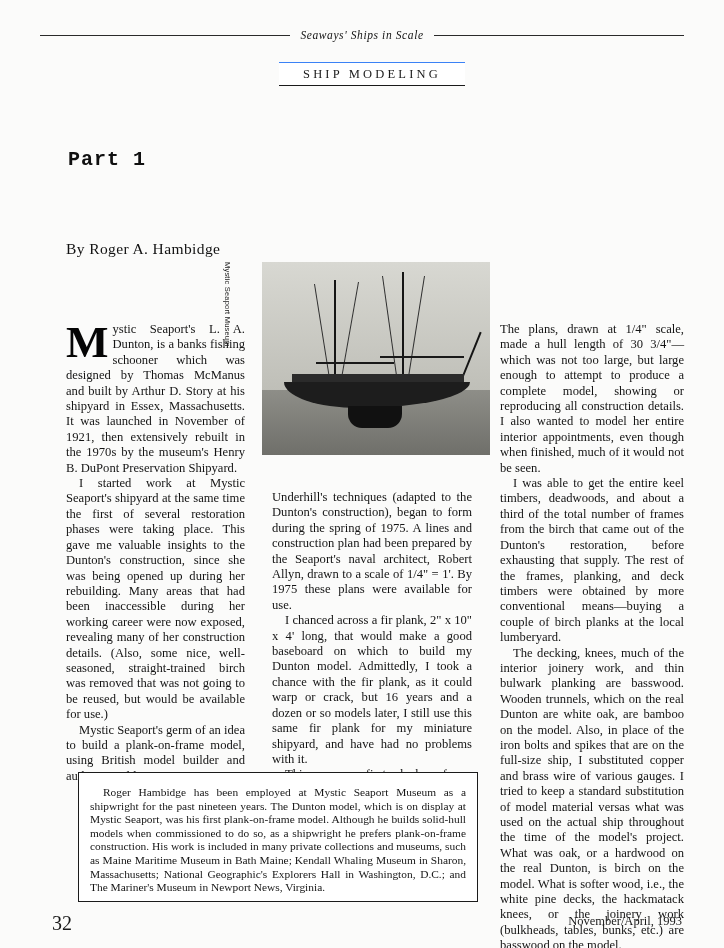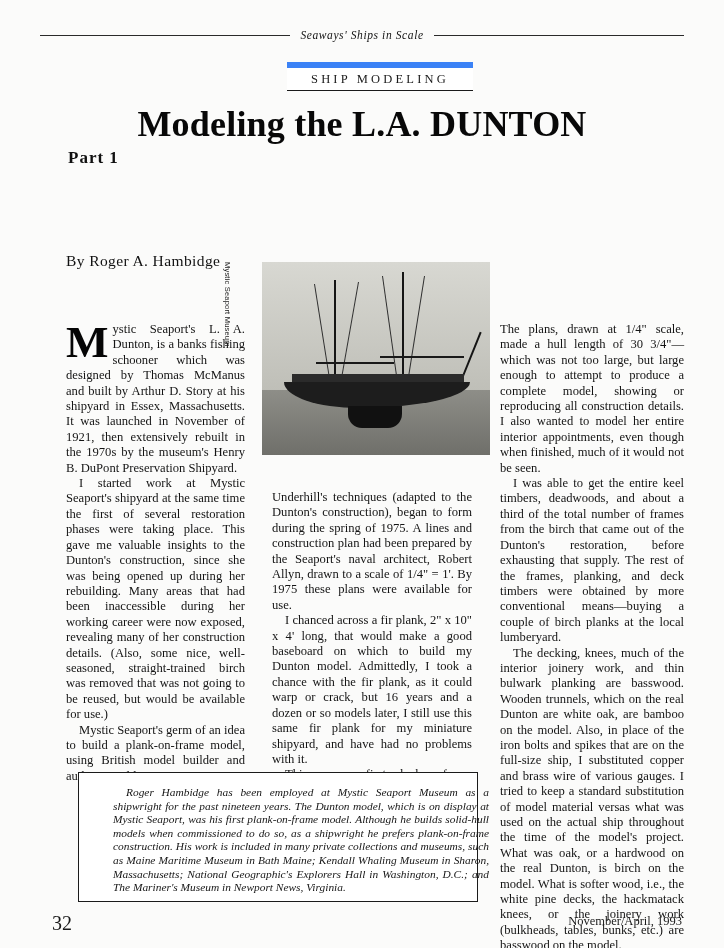--- a/index.html
+++ b/index.html
@@ -45,25 +45,25 @@
     font-size: 11.5px;
     letter-spacing: 0.6px;
     padding: 0 10px;
     white-space: nowrap;
     color: #111;
   }
 
   
   .section-band {
     position: absolute;
-    left: 287px;
+    left: 279px;
     top: 62px;
     width: 186px;
     height: 22px;
-    border-top: 6px solid #3b82f6;
+    border-top: 1px solid #3b82f6;
     border-bottom: 1px solid #1a1a1a;
     display: flex;
     align-items: center;
     justify-content: center;
     background: #ffffff;
   }
   .section-band .sb-text {
     font-family: "Liberation Serif", serif;
     font-size: 12.5px;
     letter-spacing: 3.2px;
@@ -81,32 +81,32 @@
     font-size: 36px;
     letter-spacing: 0.2px;
     text-align: center;
     color: #080808;
     white-space: nowrap;
   }
   .subhead {
     position: absolute;
     left: 68px;
     top: 148px;
-    font-family: Liberation Serif, serif;
+    font-family: Liberation Mono, monospace;
     font-weight: bold;
-    font-size: 17px;
+    font-size: 20px;
     letter-spacing: 1px;
     color: #101010;
   }
 
   
   .byline {
     position: absolute;
     left: 66px;
-    top: 252px;
+    top: 240px;
     font-family: "Liberation Serif", serif;
     font-size: 15.5px;
     letter-spacing: 0.4px;
     color: #121212;
   }
 
   
   .photo-wrap {
     position: absolute;
     left: 262px;
@@ -256,26 +256,24 @@
     font-weight: bold;
     font-size: 15px;
     color: #0d0d0d;
   }
   .author-text {
     position: absolute;
     left: 90px;
     top: 786px;
     width: 376px;
     font-family: "Liberation Serif", serif;
-    font-style: italic;
     font-size: 11.4px;
     line-height: 13.6px;
     text-align: justify;
     color: #151515;
-    margin-left: 23px;
   }
   .author-text .ind { text-indent: 13px; display: block; }
 
   
   .folio {
     position: absolute;
     left: 52px;
     top: 912px;
     font-family: "Liberation Serif", serif;
     font-size: 20px;
@@ -308,21 +306,20 @@
   <div class="running-head">
     <div class="rule"></div>
     <div class="rh-text">Seaways' Ships in Scale</div>
     <div class="rule"></div>
   </div>
 
   <div class="section-band">
     <div class="sb-text">SHIP MODELING</div>
   </div>
 
-  <div class="headline">Modeling the L.A. DUNTON</div>
   <div class="subhead">Part 1</div>
 
   <div class="byline">By Roger A. Hambidge</div>
 
   <div class="photo-wrap">
     <div class="photo">
       <div class="sky"></div>
       <div class="water"></div>
       <div class="rig r2"></div>
       <div class="rig r1"></div>

